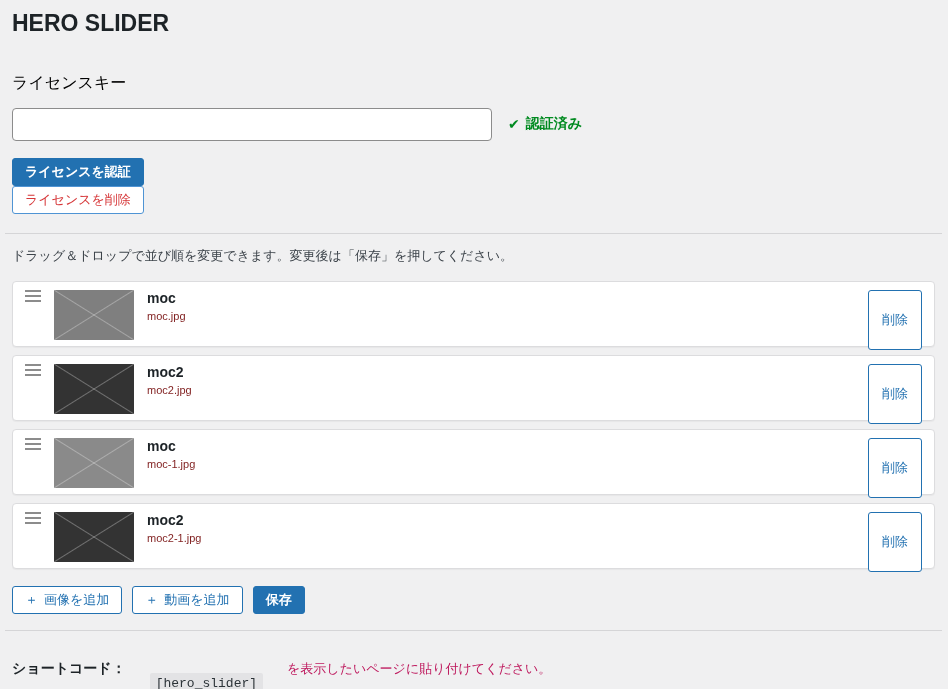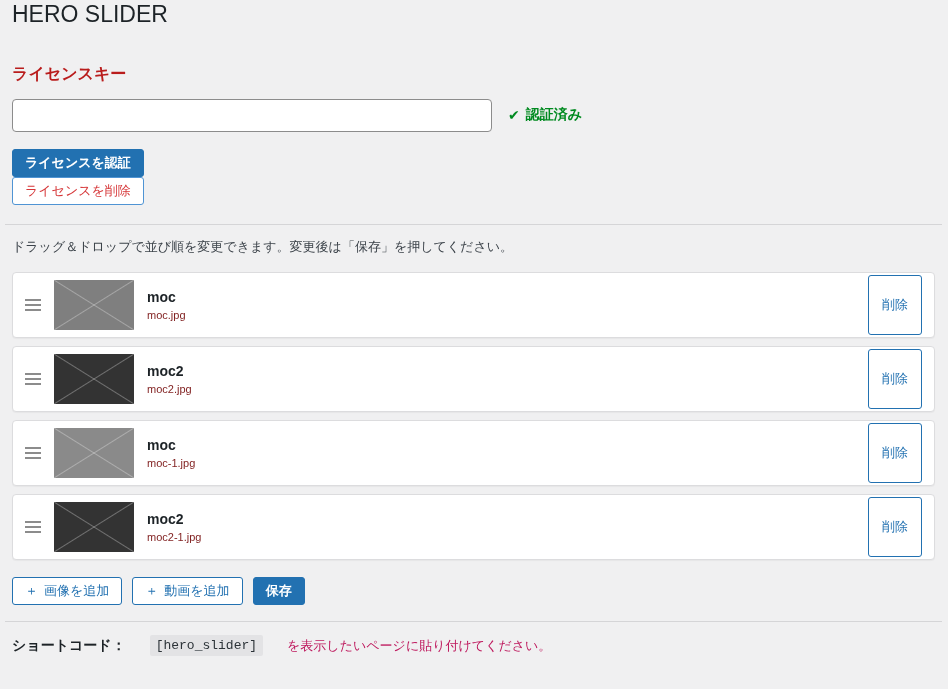--- a/index.html
+++ b/index.html
@@ -8,31 +8,32 @@
     position: relative;
     min-height: 694px;
     background: #f0f0f1;
     font-family: "Liberation Sans", "DejaVu Sans", sans-serif;
     color: #3c434a;
     overflow: hidden;
   }
   .wrap { padding: 0 13px 0 12px; }
 
   .page-title {
+    padding-top: 9px;
     font-size: 23px;
-    font-weight: 400;
+    font-weight: 700;
     line-height: 1.3;
     color: #1d2327;
   }
 
   .section-heading {
     margin-top: 34px;
     font-size: 16px;
-    font-weight: 700;
-    color: #b91c1c;
+    font-weight: 400;
+    color: #000000;
   }
 
   .license-row {
     margin-top: 14px;
     display: flex;
     align-items: center;
     gap: 16px;
   }
   .license-input {
     width: 480px;
@@ -94,21 +95,21 @@
 
   .instruction {
     margin-top: 13px;
     font-size: 13px;
     color: #3c434a;
   }
 
   .slide-list { margin-top: 16px; }
   .slide-card {
     display: flex;
-    align-items: center;
+    align-items: flex-start;
     height: 66px;
     background: #fff;
     border: 1px solid #dcdcde;
     border-radius: 4px;
     padding: 8px 12px;
     margin-bottom: 8px;
     box-shadow: 0 1px 1px rgba(0,0,0,0.04);
   }
   .drag-handle {
     width: 16px;
@@ -160,20 +161,21 @@
     gap: 24px;
   }
   .shortcode-label { font-weight: 700; }
   .shortcode-code {
     font-family: "Liberation Mono", "DejaVu Sans Mono", monospace;
     background: #e3e3e5;
     padding: 3px 6px;
     font-size: 13px;
     color: #2c3338;
     border-radius: 2px;
+    margin-top: 29px;
   }
   .shortcode-hint { font-size: 13px; color: #be185d; }
 
   .bottom-strip {
     position: absolute;
     left: 0; right: 0;
     top: 689px;
     height: 5px;
     background: #fff;
   }

